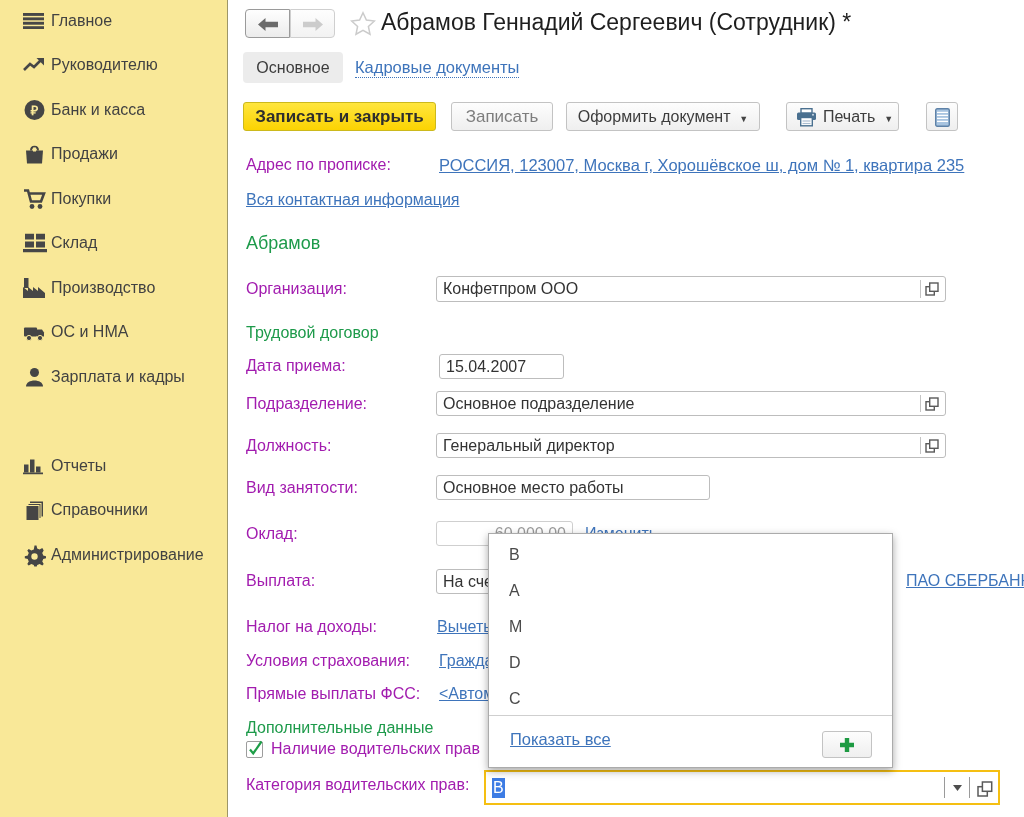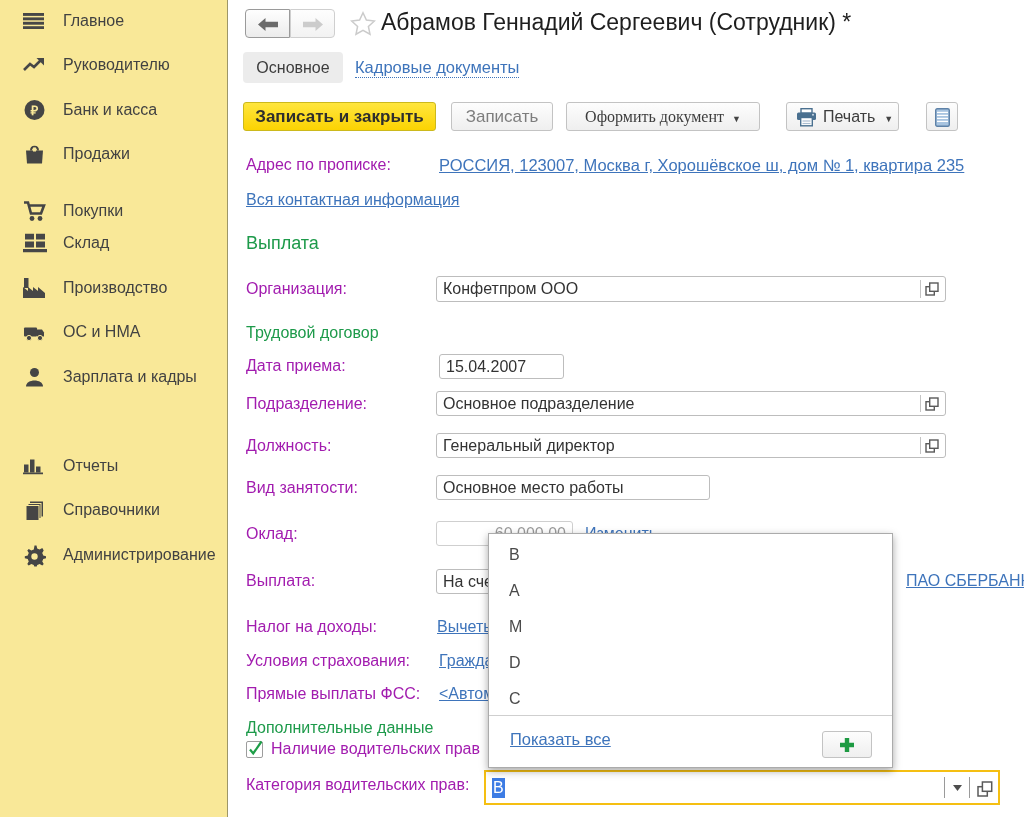--- a/index.html
+++ b/index.html
@@ -1,21 +1,21 @@
 <!DOCTYPE html>
 <html><head>
 <meta charset="utf-8">
 <style>
 * { margin:0; padding:0; box-sizing:border-box; }
 html,body { width:1024px; height:817px; background:#fff; font-family:"Liberation Sans", sans-serif; overflow:hidden; }
 #stage { position:relative; width:1024px; height:817px; }
 #sidebar { position:absolute; left:0; top:0; width:228px; height:817px; background:#f9e898; border-right:1px solid #9d9668; }
 .mi { position:absolute; left:0; width:228px; height:30px; }
 .mi svg { position:absolute; left:23px; top:50%; transform:translateY(-50%); }
-.mi span { position:absolute; left:51px; top:50%; transform:translateY(-50%); font-size:16px; color:#424242; white-space:nowrap;margin-left:12px; }
+.mi span { position:absolute; left:51px; top:50%; transform:translateY(-50%); font-size:16px; color:#424242; white-space:nowrap; }
 .lbl { position:absolute; font-size:16px; color:#a21caf; white-space:nowrap; }
 .link { position:absolute; font-size:16px; color:#3e74bb; text-decoration:underline; white-space:nowrap; }
 .green { position:absolute; font-size:16px; color:#1d9a4a; white-space:nowrap; }
 .fld { position:absolute; background:#fff; border:1px solid #bdbdbd; border-radius:3px; font-size:16px; color:#333; }
 .fld .tx { position:absolute; left:6px; top:50%; transform:translateY(-50%); white-space:nowrap; }
 .btn { position:absolute; background:linear-gradient(#fdfdfd,#efefef); border:1px solid #c3c3c3; border-radius:3px; font-size:16px; color:#3d3d3d; text-align:center; }
 </style>
 </head>
 <body>
 <div id="stage">
@@ -46,21 +46,21 @@
         <span>Банк и касса</span>
       </div>
 <div class="mi" style="top:139px">
         <svg width="23" height="23" viewBox="0 0 23 23">
           <path d="M3 8 L20 8 L19 21 L4 21 Z" fill="#454545"></path>
           <path d="M8 8 C8 3,15 3,15 8" stroke="#454545" stroke-width="2" fill="none"></path>
           <rect x="10" y="5" width="3" height="4" fill="#f9e898"></rect>
         </svg>
         <span>Продажи</span>
       </div>
-<div class="mi" style="top:196px">
+<div class="mi" style="top:184px">
         <svg width="23" height="23" viewBox="0 0 23 23">
           <path d="M1 3 L5 3 L8 14 L18 14 L21 6 L6 6" stroke="#454545" stroke-width="2.6" fill="none"></path>
           <circle cx="9" cy="19" r="2.4" fill="#454545"></circle>
           <circle cx="17" cy="19" r="2.4" fill="#454545"></circle>
         </svg>
         <span>Покупки</span>
       </div>
 <div class="mi" style="top:228px">
         <svg width="24" height="19" viewBox="0 0 24 19">
           <g fill="#474747">
@@ -146,21 +146,21 @@
       </div>
 <div style="position:absolute;left:355px;top:58px;font-size:16.5px;color:#3e74bb;border-bottom:1px dotted #3e74bb;padding-bottom:0px;white-space:nowrap;">Кадровые документы</div>
 
 <div style="position:absolute;left:243px;top:102px;width:193px;height:29px;background:linear-gradient(#ffe63e,#fbd302);border:1px solid #ccb91c;border-radius:3px;">
         <span style="position:absolute;left:50%;top:50%;transform:translate(-50%,-50%);font-size:17px;font-weight:bold;color:#2e2e2e;white-space:nowrap;">Записать и закрыть</span>
       </div>
 <div class="btn" style="left:451px;top:102px;width:102px;height:29px;">
         <span style="position:absolute;left:50%;top:50%;transform:translate(-50%,-50%);color:#7d7d7d;font-size:17px;white-space:nowrap;">Записать</span>
       </div>
 <div class="btn" style="left:566px;top:102px;width:194px;height:29px;">
-        <span style="position:absolute;left:50%;top:50%;transform:translate(-50%,-50%);white-space:nowrap;font-family:Liberation Serif, serif;">Оформить документ&nbsp;&nbsp;<span style="font-size:9px;color:#444;">▼</span></span>
+        <span style="position:absolute;left:50%;top:50%;transform:translate(-50%,-50%);white-space:nowrap;">Оформить документ&nbsp;&nbsp;<span style="font-size:9px;color:#444;">▼</span></span>
       </div>
 <div class="btn" style="left:786px;top:102px;width:113px;height:29px;">
         <svg width="21" height="19" viewBox="0 0 21 19" style="position:absolute;left:9px;top:5px">
           <rect x="5" y="0.7" width="11" height="4.5" fill="#ffffff" stroke="#4a7090" stroke-width="1.4"></rect>
           <rect x="1" y="4.5" width="19" height="7.5" rx="1.5" fill="#4a7090"></rect>
           <circle cx="17" cy="6.8" r="1" fill="#c9d8e6"></circle>
           <rect x="4.7" y="9.5" width="11.6" height="8.3" fill="#ffffff" stroke="#4a7090" stroke-width="1.4"></rect>
           <line x1="6.5" y1="13" x2="14.5" y2="13" stroke="#a9bdd0" stroke-width="1.2"></line>
           <line x1="6.5" y1="15.5" x2="14.5" y2="15.5" stroke="#a9bdd0" stroke-width="1.2"></line>
         </svg>
@@ -174,21 +174,21 @@
             <line x1="2" y1="7.4" x2="13" y2="7.4"></line>
             <line x1="2" y1="10.4" x2="13" y2="10.4"></line>
             <line x1="2" y1="13.4" x2="13" y2="13.4"></line>
           </g>
         </svg>
       </div>
 
 <div class="lbl" style="left:246px;top:156px;">Адрес по прописке:</div>
 <div class="link" style="left:439px;top:156px;font-size:16.5px;">РОССИЯ, 123007, Москва г, Хорошёвское ш, дом № 1, квартира 235</div>
 <div class="link" style="left:246px;top:191px;">Вся контактная информация</div>
-<div class="green" style="left:246px;top:233px;font-size:18px;">Выплата</div>
+<div class="green" style="left:246px;top:233px;font-size:18px;">Абрамов</div>
 
 <div class="lbl" style="left:246px;top:280px;">Организация:</div>
 <div class="fld" style="left:436px;top:276px;width:510px;height:26px;">
         <span class="tx">Конфетпром ООО</span>
         <span style="position:absolute;right:24px;top:3px;bottom:3px;width:1px;background:#c4c4c4;"></span>
         <svg width="14" height="14" viewBox="0 0 14 14" style="position:absolute;right:6px;top:5px">
           <rect x="1" y="4.7" width="8.3" height="8.3" fill="none" stroke="#5a5a5a" stroke-width="1.4"></rect>
           <rect x="4.7" y="1" width="8.3" height="8.3" fill="#ffffff" stroke="#5a5a5a" stroke-width="1.4"></rect>
         </svg>
       </div>

